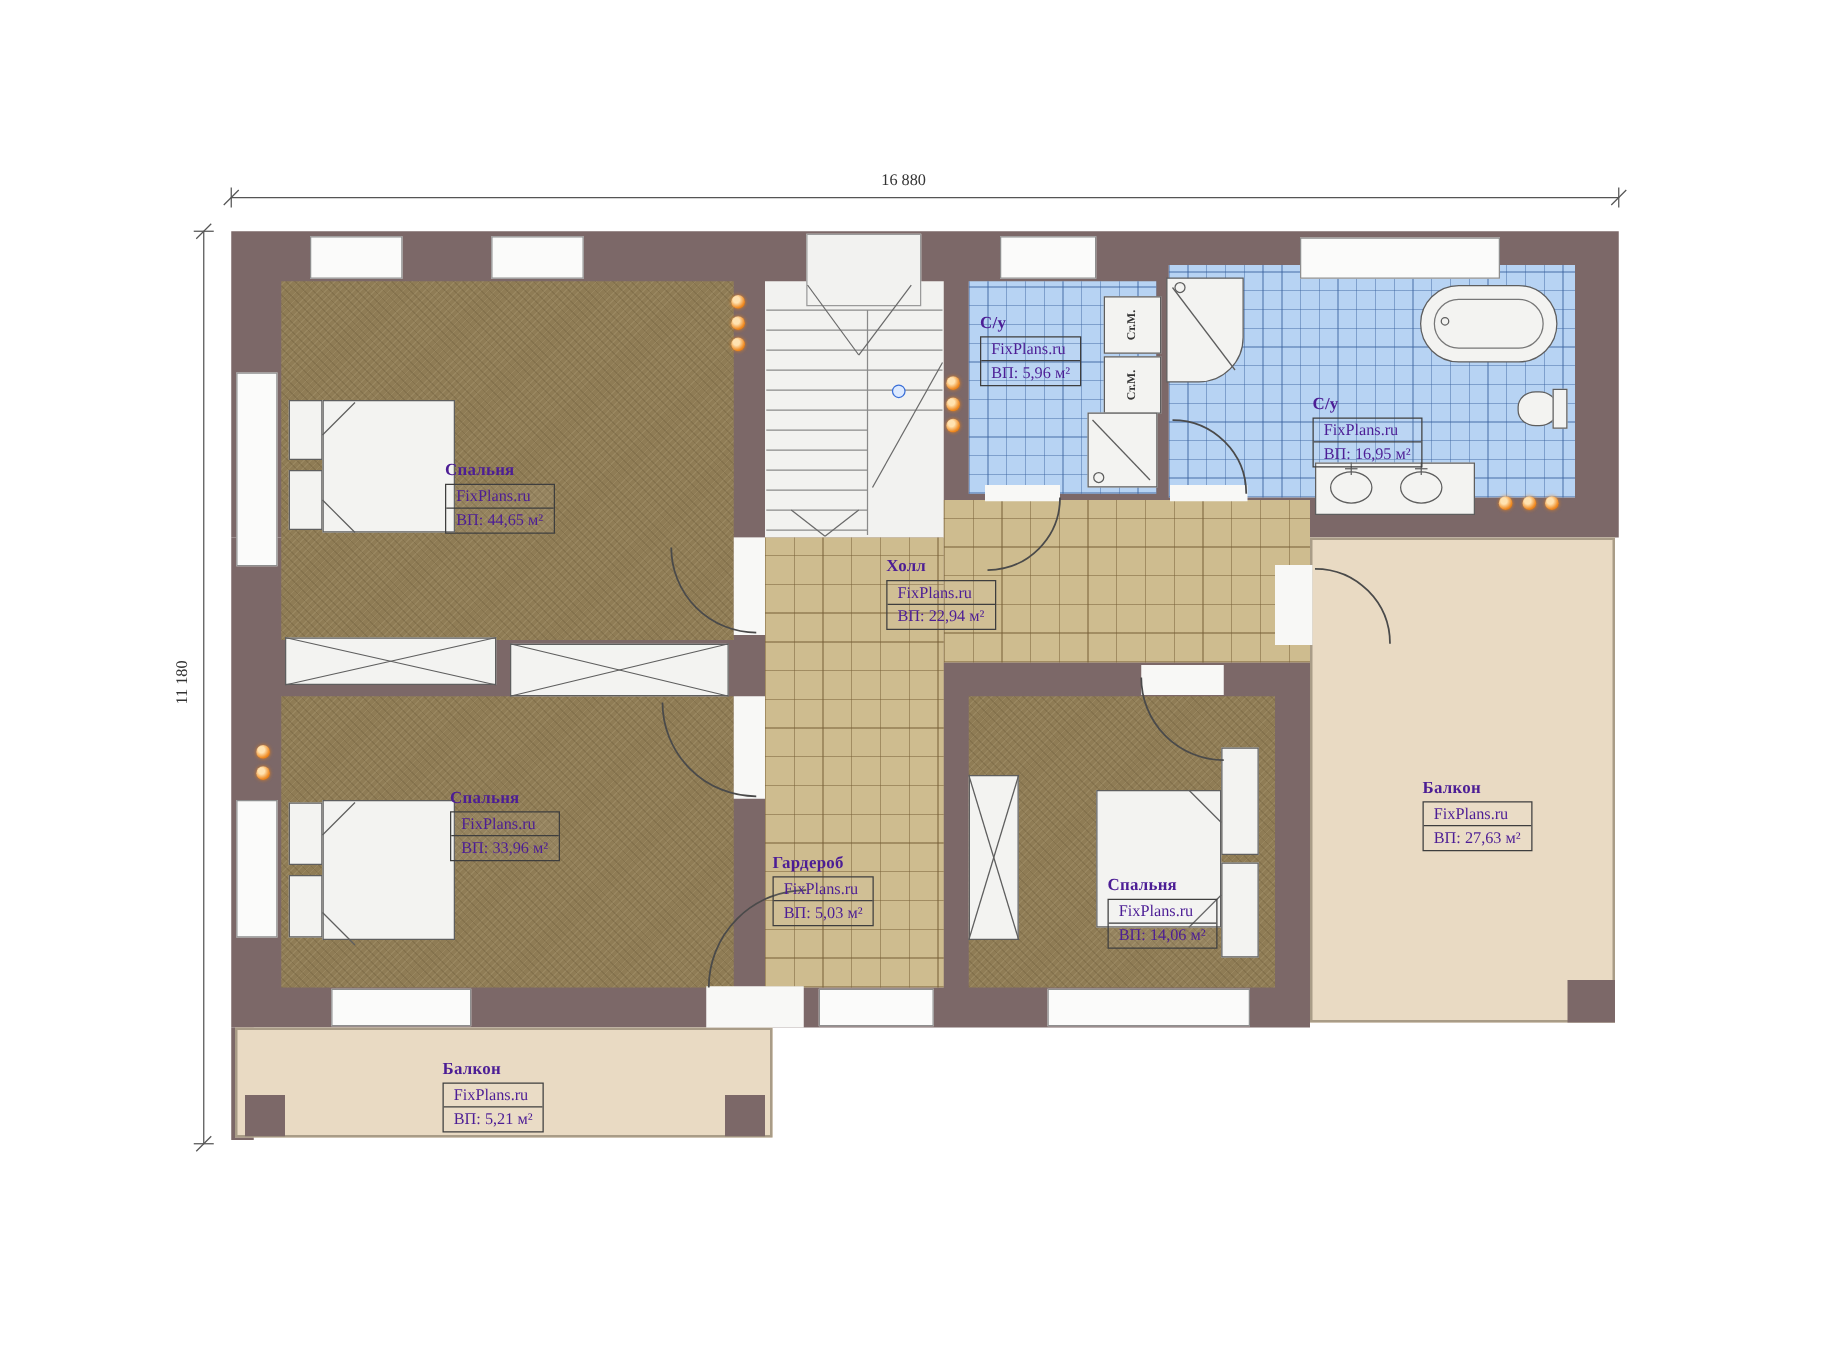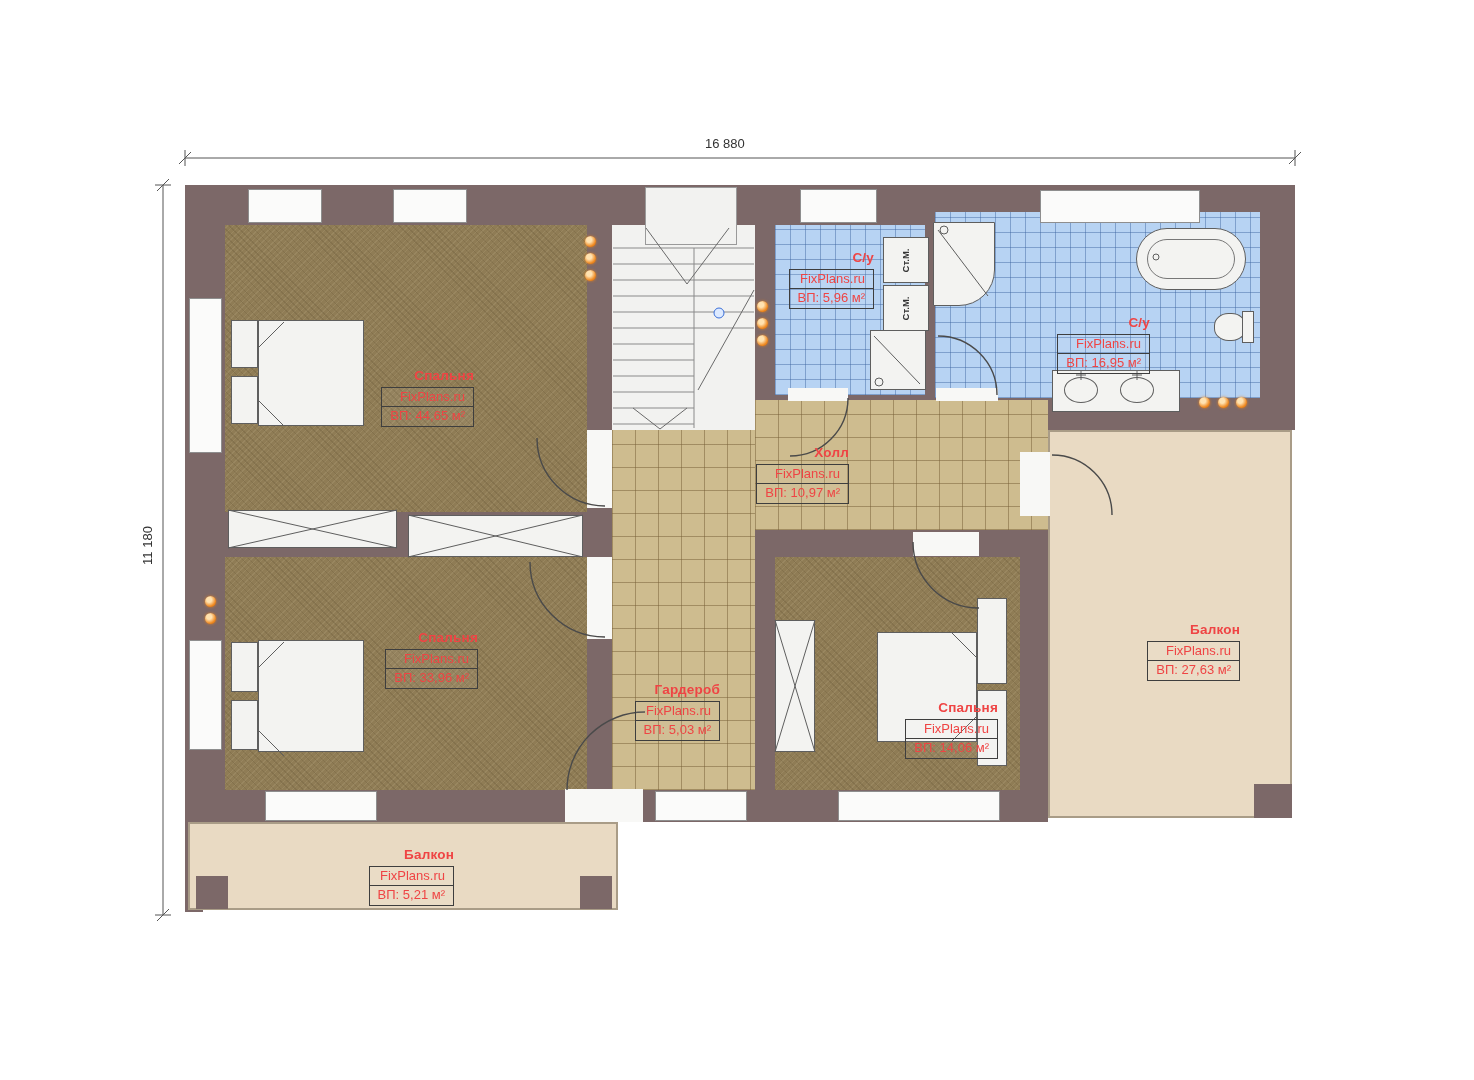--- a/index.html
+++ b/index.html
@@ -1,17 +1,17 @@
 <!DOCTYPE html>
 <html><head>
 <meta charset="utf-8">
 <style>
   html,body{margin:0;padding:0;background:#ffffff;}
   #canvas{position:relative;width:1474px;height:1044px;background:#ffffff;overflow:hidden;
-          font-family:Liberation Sans, sans-serif;color:#222;}
+          font-family:Liberation Serif, serif;color:#222;}
   .abs{position:absolute;}
   .wall{position:absolute;background:#7c6868;}
   .floor-wood{position:absolute;background-color:#8f7c55;
     background-image:
       repeating-linear-gradient(45deg, rgba(55,42,18,0.13) 0 1px, transparent 1px 5px),
       repeating-linear-gradient(-45deg, rgba(255,242,205,0.09) 0 1px, transparent 1px 4px);}
   .floor-tan{position:absolute;background-color:#cebc8f;
     background-image:
       repeating-linear-gradient(0deg, rgba(118,94,54,0.5) 0 1px, transparent 1px 23px),
       repeating-linear-gradient(90deg, rgba(118,94,54,0.5) 0 1px, transparent 1px 23px);}
@@ -20,21 +20,21 @@
       repeating-linear-gradient(0deg, rgba(58,98,158,0.45) 0 1px, transparent 1px 15px),
       repeating-linear-gradient(90deg, rgba(58,98,158,0.45) 0 1px, transparent 1px 15px);}
   .floor-balcony{position:absolute;background-color:#e9dac3;border:2px solid #a99c87;}
   .floor-stair{position:absolute;background:#f2f2f0;}
   .win{position:absolute;background:#fbfbfa;border:1px solid #8e8e8e;box-sizing:border-box;}
   .gap{position:absolute;background:#f8f8f6;}
   .furn{position:absolute;background:#f3f3f1;border:1px solid #5e5e5e;box-sizing:border-box;}
   .odot{position:absolute;width:11px;height:11px;border-radius:50%;
         background:radial-gradient(circle at 38% 35%, #ffe2b0 0 25%, #ef8a22 65%, #c05e02 100%);
         box-shadow:0 0 3px rgba(235,130,25,0.9);}
-  .room-label{position:absolute;text-align:right;font-size:13px;color:#ef4444;z-index:60;line-height:1.15;}
+  .room-label{position:absolute;text-align:left;font-size:13px;color:#4c1d95;z-index:60;line-height:1.15;}
   .room-label .rname{font-weight:700;font-size:13.5px;margin-bottom:3px;letter-spacing:.2px;}
   .room-label .rbox{border:1px solid #3e3e3e;display:inline-block;background:rgba(255,255,255,0.06);}
   .room-label .wm{padding:2px 8px;border-bottom:1px solid #3e3e3e;white-space:nowrap;}
   .room-label .area{padding:2px 8px;white-space:nowrap;}
   .washer{position:absolute;width:46px;height:46px;background:#f3f3f1;border:1px solid #5e5e5e;
           box-sizing:border-box;display:flex;align-items:center;justify-content:center;}
   .washer .vtext{transform:rotate(-90deg);font-size:9.5px;font-weight:700;color:#333;white-space:nowrap;}
   .dimlabel{position:absolute;font-size:13px;color:#333;z-index:70;}
   .dimlabel.vert{transform:rotate(-90deg);transform-origin:center;}
   svg.overlay{position:absolute;left:0;top:0;z-index:55;pointer-events:none;}
@@ -212,25 +212,25 @@
       <div class="area">ВП: 33,96 м²</div>
     </div>
   </div>
   <div class="room-label" style="left:886px;top:700px;width:112px;">
     <div class="rname">Спальня</div>
     <div class="rbox">
       <div class="wm">FixPlans.ru</div>
       <div class="area">ВП: 14,06 м²</div>
     </div>
   </div>
-  <div class="room-label" style="left:739px;top:445px;width:110px;">
+  <div class="room-label" style="left:709px;top:445px;width:110px;">
     <div class="rname">Холл</div>
     <div class="rbox">
       <div class="wm">FixPlans.ru</div>
-      <div class="area">ВП: 10,97 м²</div>
+      <div class="area">ВП: 22,94 м²</div>
     </div>
   </div>
   <div class="room-label" style="left:618px;top:682px;width:102px;">
     <div class="rname">Гардероб</div>
     <div class="rbox">
       <div class="wm">FixPlans.ru</div>
       <div class="area">ВП: 5,03 м²</div>
     </div>
   </div>
   <div class="room-label" style="left:784px;top:250px;width:90px;">

